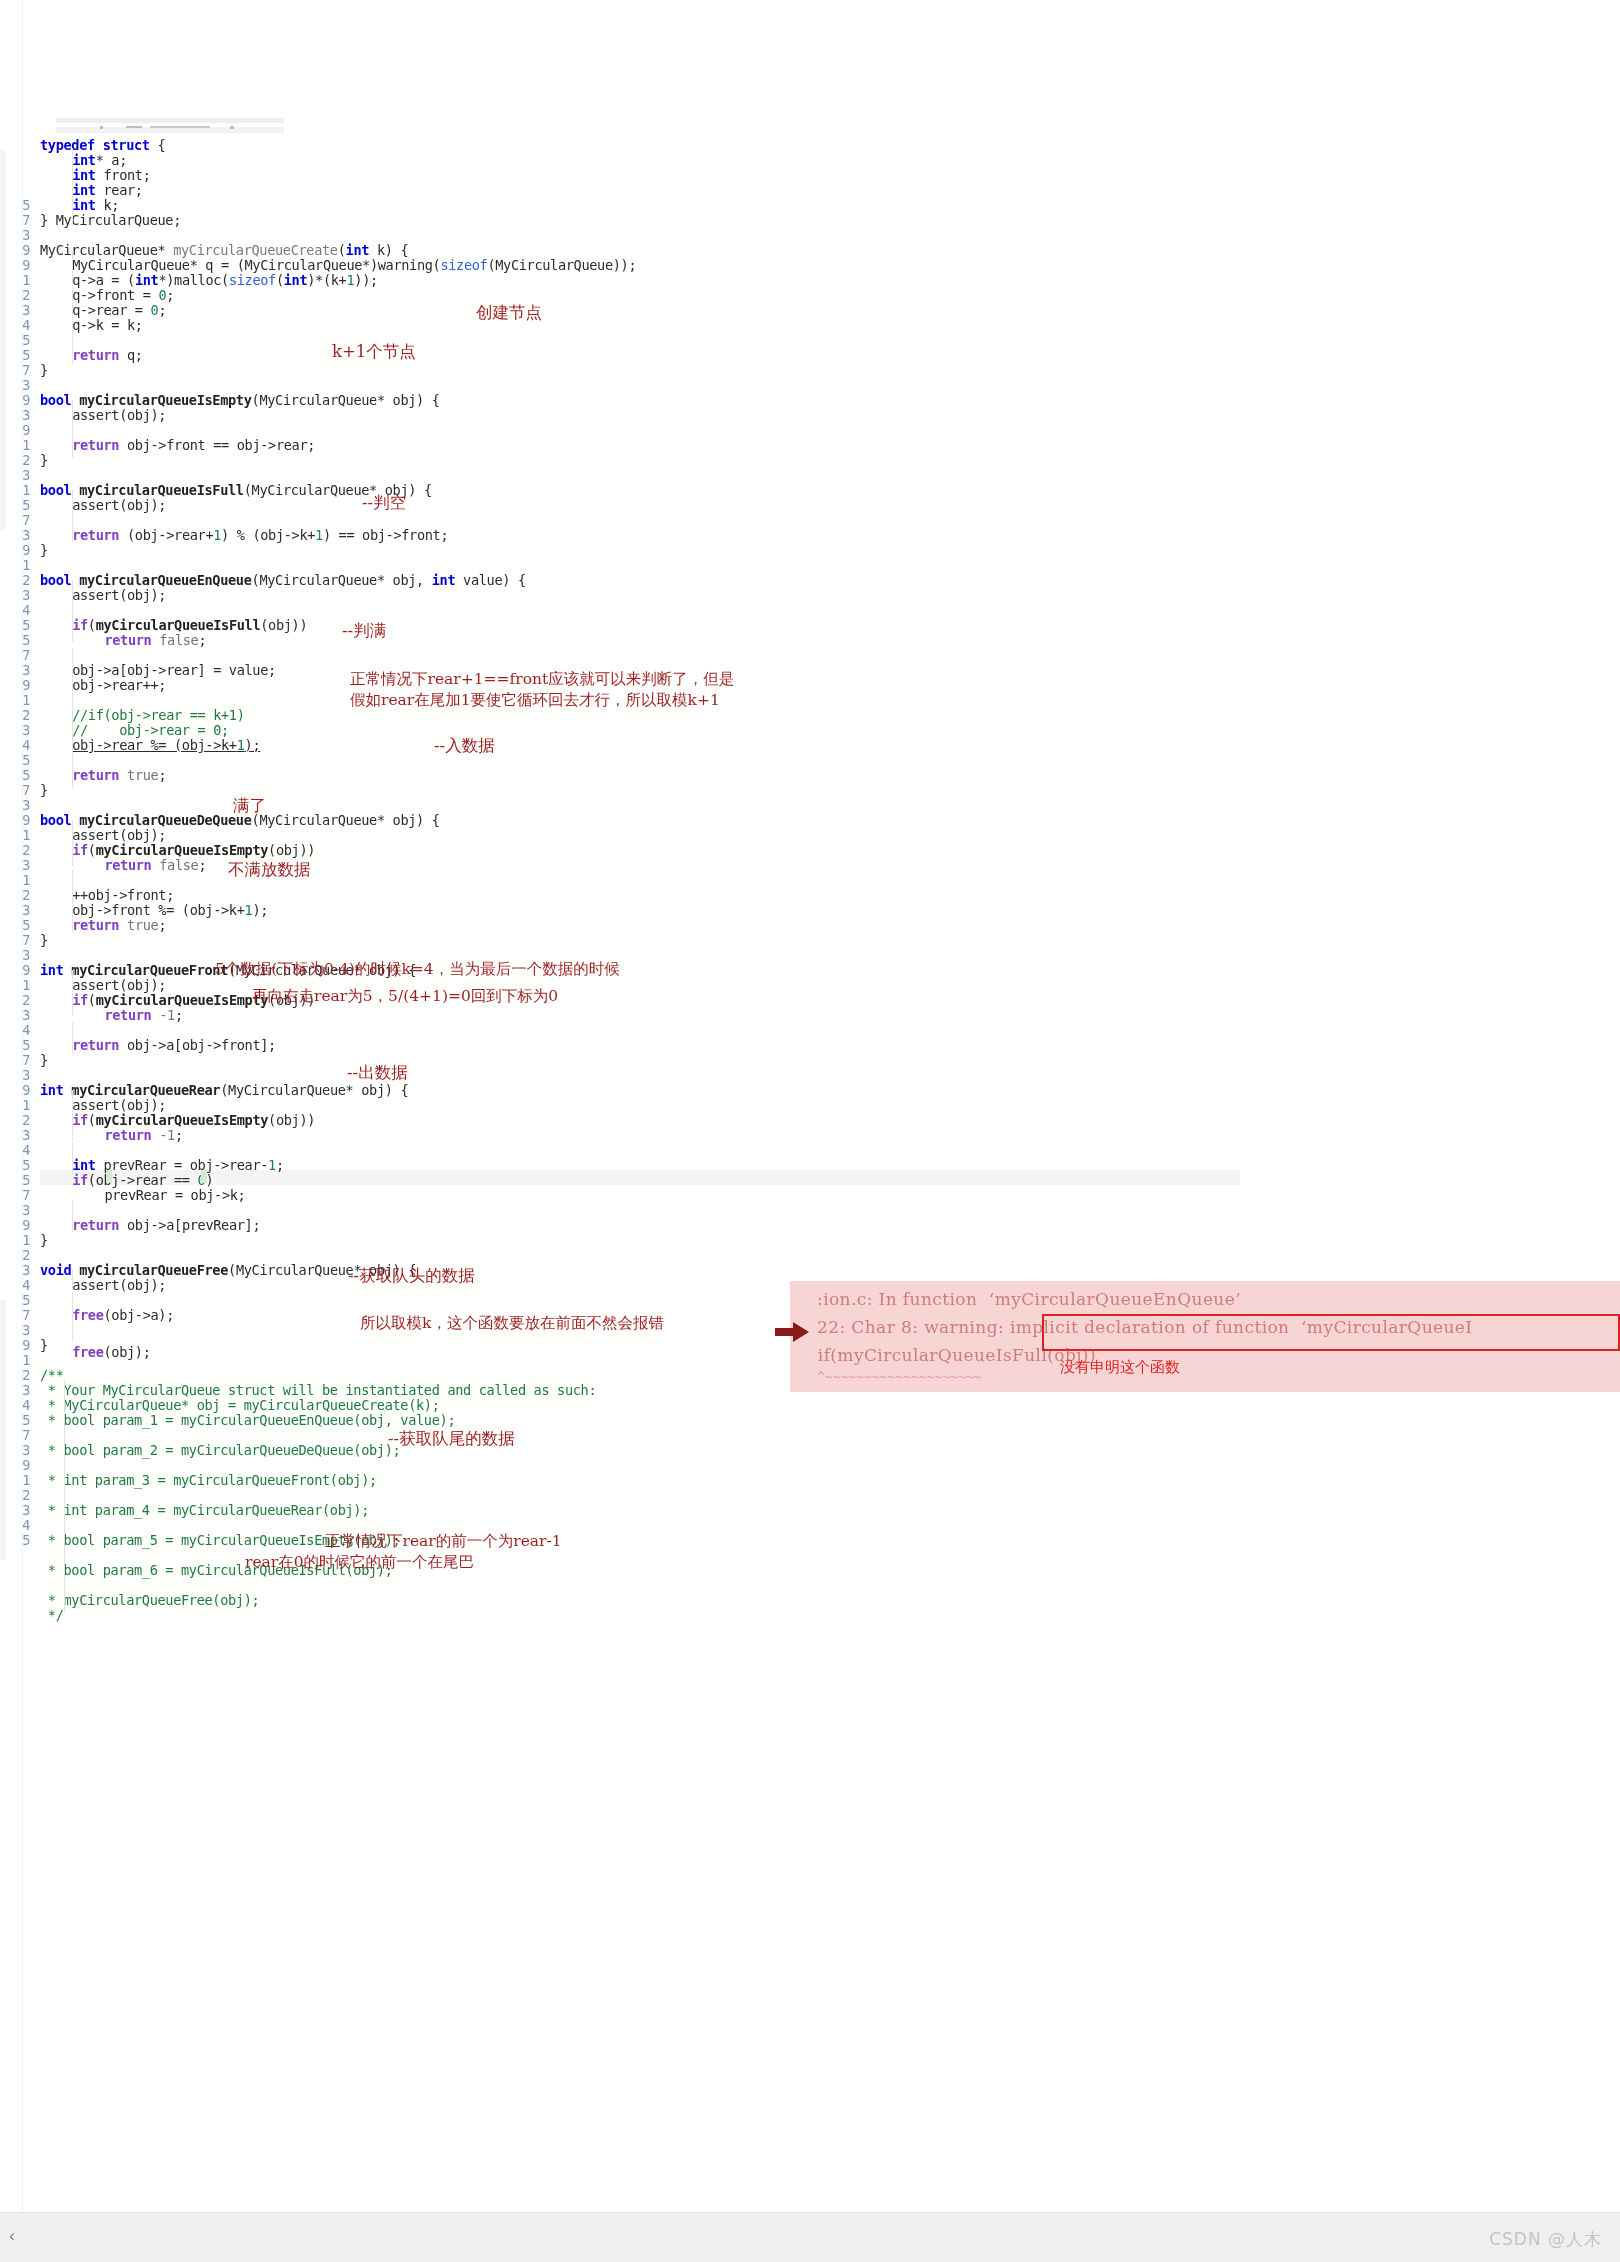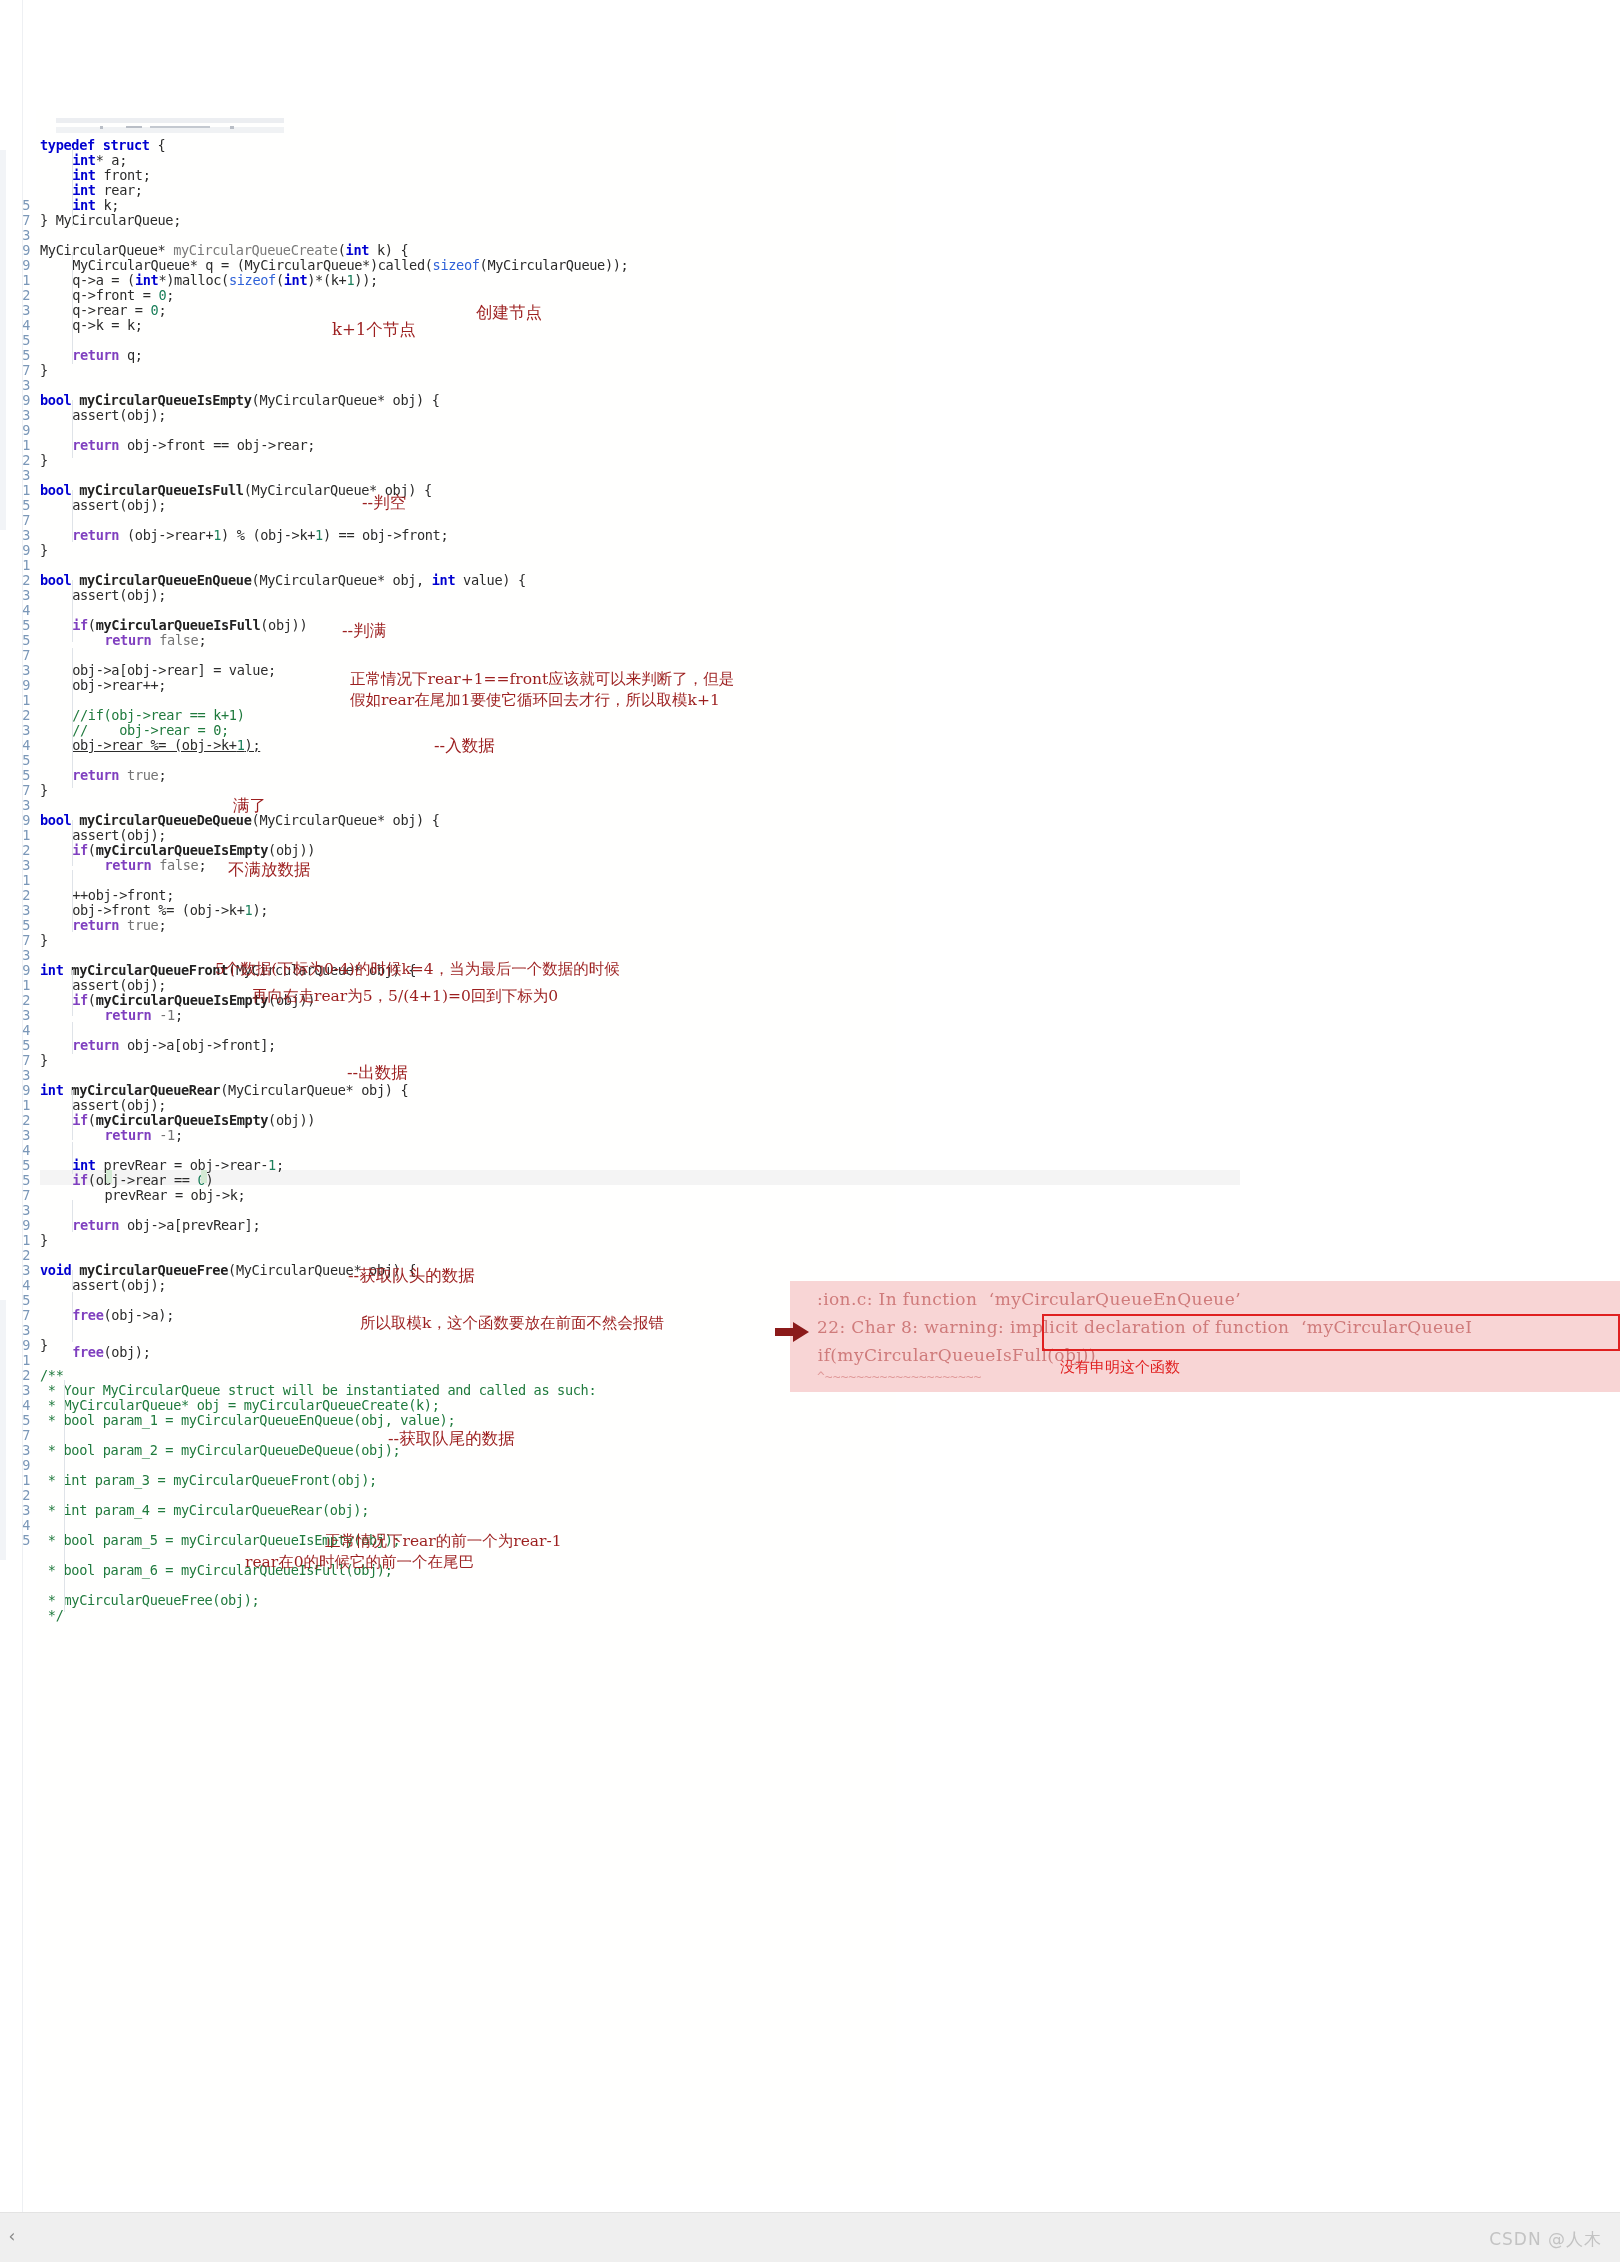--- a/index.html
+++ b/index.html
@@ -236,21 +236,21 @@
 
   <div id="code">
       <div class="curline" style="top: 1060px;"></div>
       <div class="cl" style="top: 27px; left: 0px;"><span class="kw">typedef</span><span class="pl"> </span><span class="kw">struct</span><span class="pl"> {</span></div>
       <div class="cl" style="top: 42px; left: 32.2px;"><span class="kw">int</span><span class="pl">* a;</span></div>
       <div class="cl" style="top: 57px; left: 32.2px;"><span class="kw">int</span><span class="pl"> front;</span></div>
       <div class="cl" style="top: 72px; left: 32.2px;"><span class="kw">int</span><span class="pl"> rear;</span></div>
       <div class="cl" style="top: 87px; left: 32.2px;"><span class="kw">int</span><span class="pl"> k;</span></div>
       <div class="cl" style="top: 102px; left: 0px;"><span class="pl">} MyCircularQueue;</span></div>
       <div class="cl" style="top: 132px; left: 0px;"><span class="pl">MyCircularQueue* </span><span class="fn">myCircularQueueCreate</span><span class="pl">(</span><span class="kw">int</span><span class="pl"> k) {</span></div>
-      <div class="cl" style="top: 147px; left: 32.2px;"><span class="pl">MyCircularQueue* q = (MyCircularQueue*)called(</span><span class="blt">sizeof</span><span class="pl">(MyCircularQueue));</span></div>
+      <div class="cl" style="top: 147px; left: 32.2px;"><span class="pl">MyCircularQueue* q = (MyCircularQueue*)warning(</span><span class="blt">sizeof</span><span class="pl">(MyCircularQueue));</span></div>
       <div class="cl" style="top: 162px; left: 32.2px;"><span class="pl">q-&gt;a = (</span><span class="kw">int</span><span class="pl">*)malloc(</span><span class="blt">sizeof</span><span class="pl">(</span><span class="kw">int</span><span class="pl">)*(k+</span><span class="num">1</span><span class="pl">));</span></div>
       <div class="cl" style="top: 177px; left: 32.2px;"><span class="pl">q-&gt;front = </span><span class="num">0</span><span class="pl">;</span></div>
       <div class="cl" style="top: 192px; left: 32.2px;"><span class="pl">q-&gt;rear = </span><span class="num">0</span><span class="pl">;</span></div>
       <div class="cl" style="top: 207px; left: 32.2px;"><span class="pl">q-&gt;k = k;</span></div>
       <div class="cl" style="top: 237px; left: 32.2px;"><span class="kw2">return</span><span class="pl"> q;</span></div>
       <div class="cl" style="top: 252px; left: 0px;"><span class="pl">}</span></div>
       <div class="cl" style="top: 282px; left: 0px;"><span class="kw">bool</span><span class="pl"> </span><span class="fnb">myCircularQueueIsEmpty</span><span class="pl">(MyCircularQueue* obj) {</span></div>
       <div class="cl" style="top: 297px; left: 32.2px;"><span class="pl">assert(obj);</span></div>
       <div class="cl" style="top: 327px; left: 32.2px;"><span class="kw2">return</span><span class="pl"> obj-&gt;front == obj-&gt;rear;</span></div>
       <div class="cl" style="top: 342px; left: 0px;"><span class="pl">}</span></div>
@@ -325,21 +325,21 @@
       <div class="guide" style="left: 32px; top: 1090px; height: 32px;"></div>
       <div class="guide" style="left: 32px; top: 1160px; height: 20px;"></div>
       <div class="guide" style="left: 32px; top: 1182px; height: 50px;"></div>
       <div class="guide" style="left: 24px; top: 1270px; height: 232px;"></div>
       <div class="selbox" style="left: 66px; top: 1060px; width: 6px; height: 13px;"></div>
       <div class="selbox" style="left: 161px; top: 1060px; width: 6px; height: 13px;"></div>
     </div>
 
   <div id="annLayer">
       <div class="ann big" style="left: 476px; top: 302px;">创建节点</div>
-      <div class="ann big" style="left: 332px; top: 319px;">k+1个节点</div>
+      <div class="ann big" style="left: 332px; top: 341px;">k+1个节点</div>
       <div class="ann big" style="left: 362px; top: 492px;">--判空</div>
       <div class="ann big" style="left: 342px; top: 620px;">--判满</div>
       <div class="ann" style="left: 350px; top: 669px;">正常情况下rear+1==front应该就可以来判断了，但是</div>
       <div class="ann" style="left: 350px; top: 690px;">假如rear在尾加1要使它循环回去才行，所以取模k+1</div>
       <div class="ann big" style="left: 434px; top: 735px;">--入数据</div>
       <div class="ann big" style="left: 233px; top: 795px;">满了</div>
       <div class="ann big" style="left: 228px; top: 859px;">不满放数据</div>
       <div class="ann" style="left: 215px; top: 959px;">5个数据(下标为0-4)的时候k=4，当为最后一个数据的时候</div>
       <div class="ann" style="left: 252px; top: 986px;">再向右走rear为5，5/(4+1)=0回到下标为0</div>
       <div class="ann big" style="left: 347px; top: 1062px;">--出数据</div>

